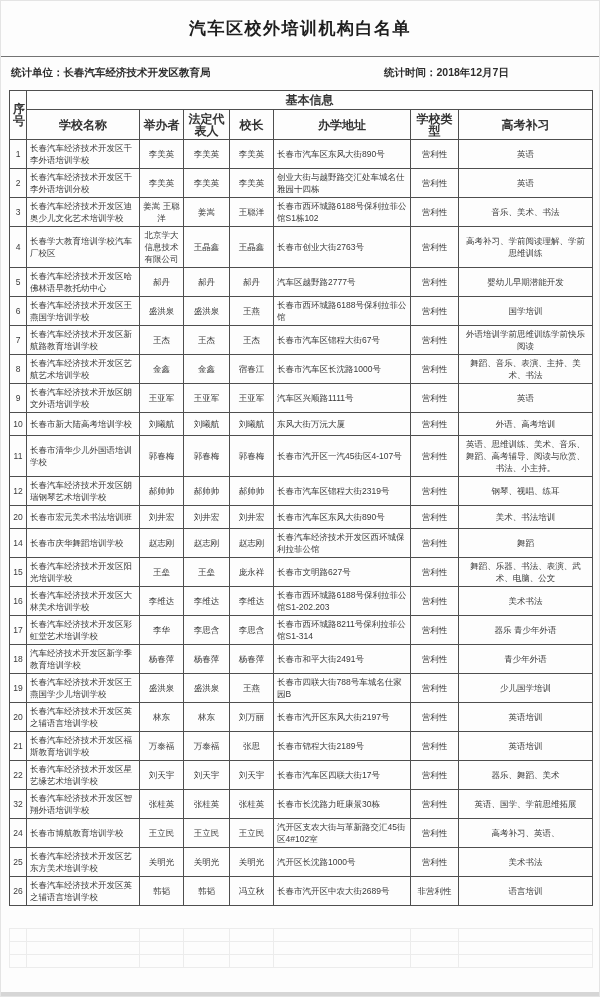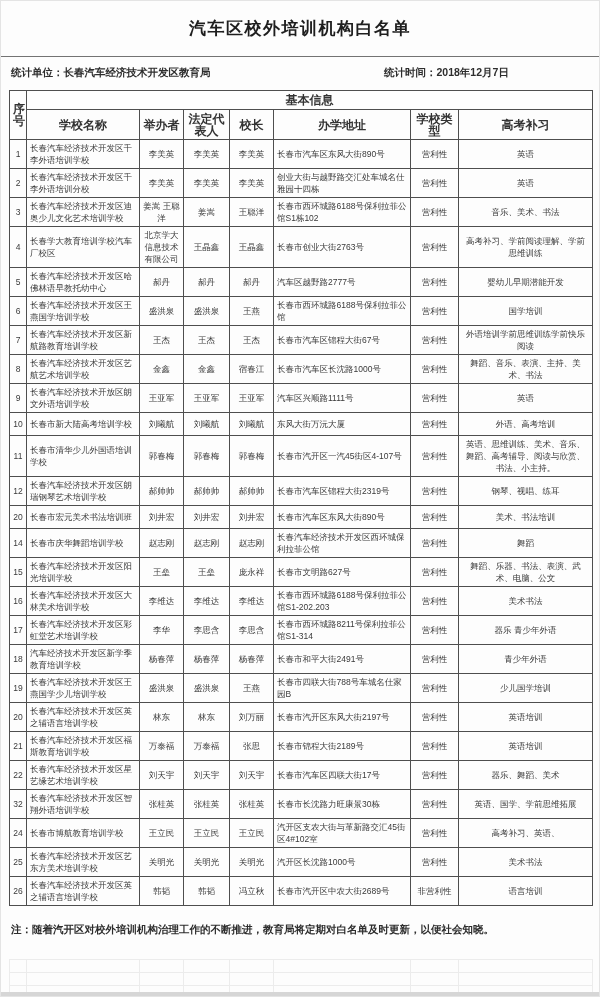--- a/index.html
+++ b/index.html
@@ -335,21 +335,20 @@
           <td class="c2">韩韬</td>
           <td class="c3">韩韬</td>
           <td class="c4">冯立秋</td>
           <td class="c5">长春市汽开区中农大街2689号</td>
           <td class="c6">非营利性</td>
           <td class="c7">语言培训</td>
         </tr>
       </tbody>
   </table>
 
-  <div class="note">注：随着汽开区对校外培训机构治理工作的不断推进，教育局将定期对白名单及时更新，以便社会知晓。</div>
 
   <table class="ghost">
     <colgroup>
       <col style="width:17px">
         <col style="width:113px">
         <col style="width:44px">
       <col style="width:46px">
         <col style="width:44px">
         <col style="width:137px">
       <col style="width:48px">

